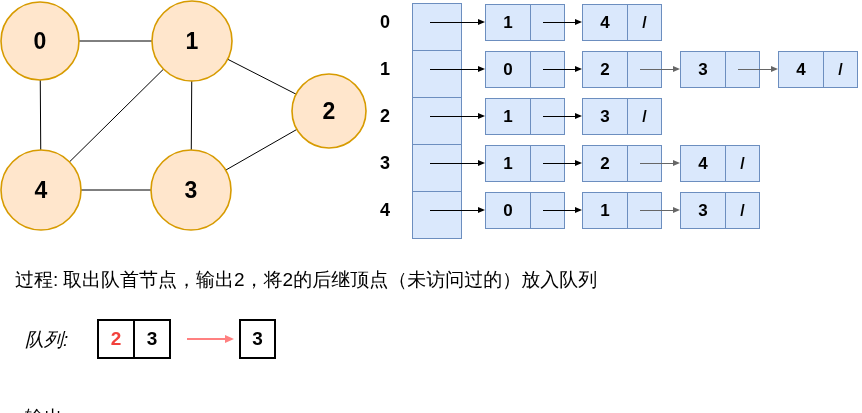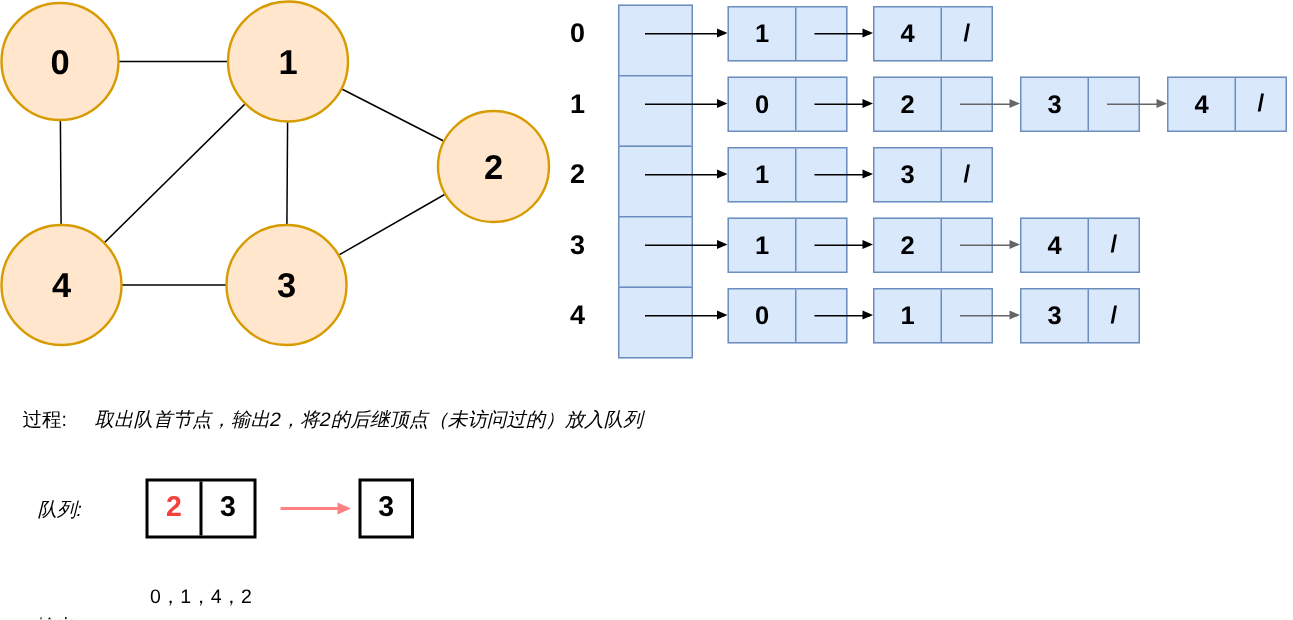--- a/index.html
+++ b/index.html
@@ -25,21 +25,21 @@
   .arr::after{content:"";position:absolute;right:-2px;top:-4.2px;width:0;height:0;
               border-left:7px solid #000;border-top:3.5px solid transparent;
               border-bottom:3.5px solid transparent;}
   .arr.gray{border-top-color:#666;}
   .arr.gray::after{border-left-color:#666;}
   .arr.red{border-top-width:2px;border-top-color:#FF8080;}
   .arr.red::after{border-left:9px solid #FF8080;top:-5.5px;
                   border-top:4.5px solid transparent;border-bottom:4.5px solid transparent;}
 
   
-  .cnline{position:absolute;font-size:13px;color:#000;white-space:nowrap;line-height:23px;}
+  .cnline{position:absolute;font-size:19px;color:#000;white-space:nowrap;line-height:23px;}
   .qbox{position:absolute;box-sizing:border-box;background:#fff;border:2px solid #000;display:flex;}
   .qcell{width:35px;display:flex;align-items:center;justify-content:center;
          font-weight:bold;font-size:19px;color:#000;}
   .qcell + .qcell{border-left:2px solid #000;}
   .qcell.red{color:#F2413C;}
 </style>
 </head>
 <body>
 
 <div class="canvas">
@@ -151,28 +151,27 @@
     <span class="val">1</span>
     <span class="ptr"></span>
   </div>
   <div class="arr gray" style="left:640px;top:210px;width:38px;"></div>
   <div class="nbox" style="left:680px;top:192px;">
     <span class="val">3</span>
     <span class="ptr">/</span>
   </div>
 
   <div class="cnline" style="left:15px;top:268px;">过程:</div>
-  <div class="cnline" style="left:63px;top:268px;font-style:italic;">取出队首节点，输出2，将2的后继顶点（未访问过的）放入队列</div>
+  <div class="cnline" style="left:63px;top:268px;">取出队首节点，输出2，将2的后继顶点（未访问过的）放入队列</div>
 
   <div class="cnline" style="left:25px;top:328px;font-style:italic;">队列:</div>
   <div class="qbox" style="left:97px;top:319px;width:74px;height:40px;">
     <span class="qcell red">2</span>
     <span class="qcell">3</span>
   </div>
   <div class="arr red" style="left:187px;top:338px;width:45px;"></div>
   <div class="qbox" style="left:239px;top:319px;width:37px;height:40px;">
     <span class="qcell">3</span>
   </div>
 
   <div class="cnline" style="left:25px;top:406px;font-family:Liberation Serif, serif;">输出:</div>
-  <div class="cnline" style="left:100px;top:386px;">0，1，4，2</div>
 
 </div>
 
 </body></html>

